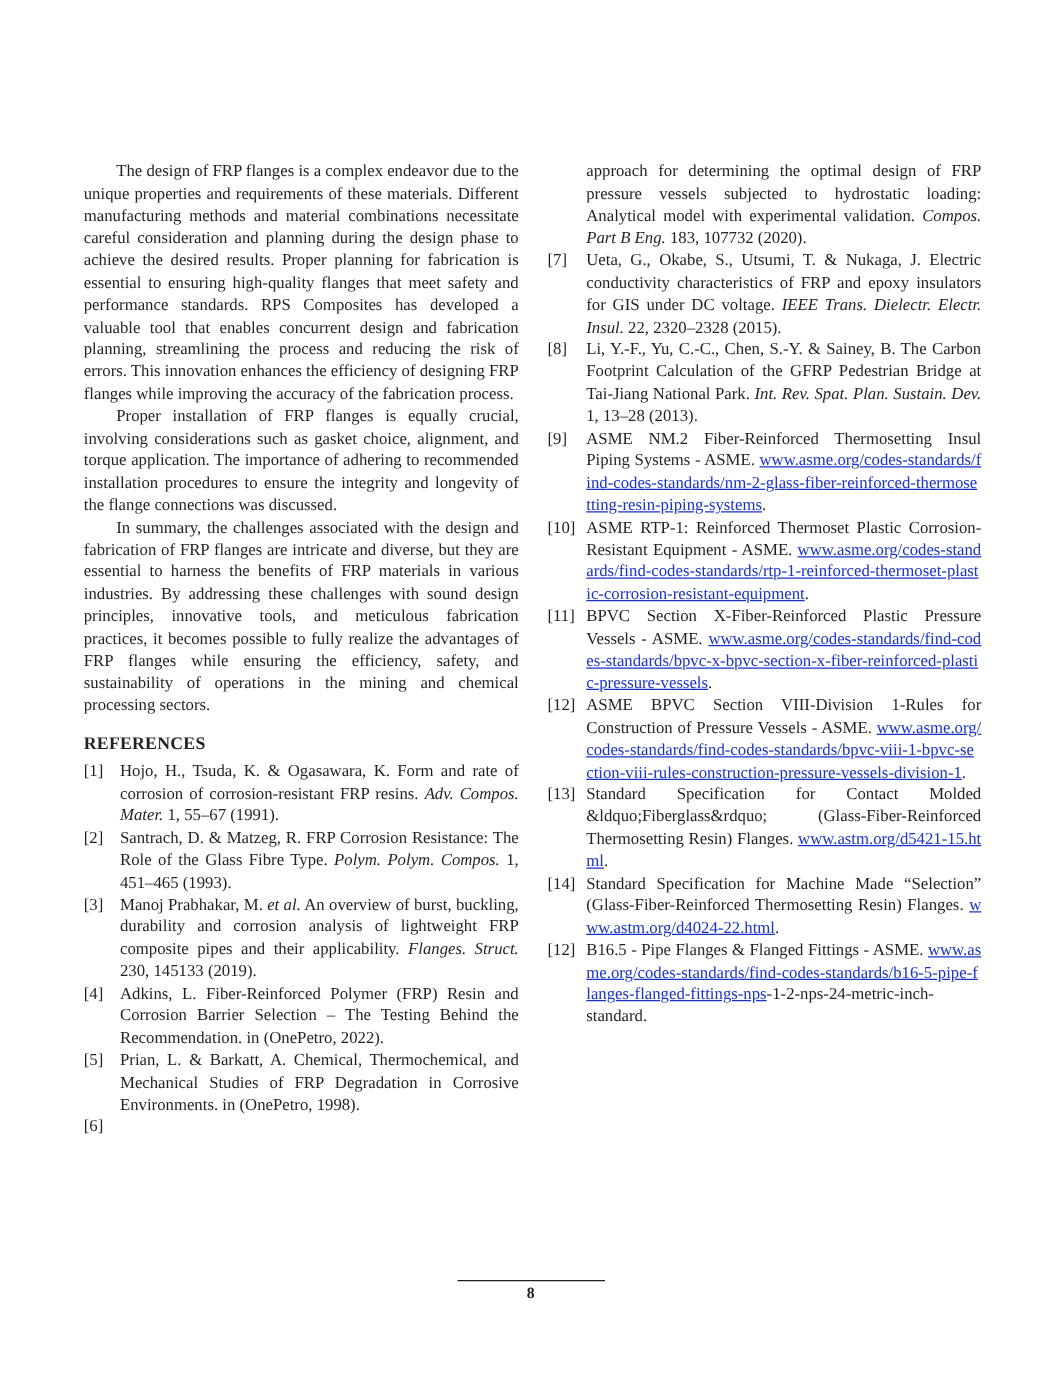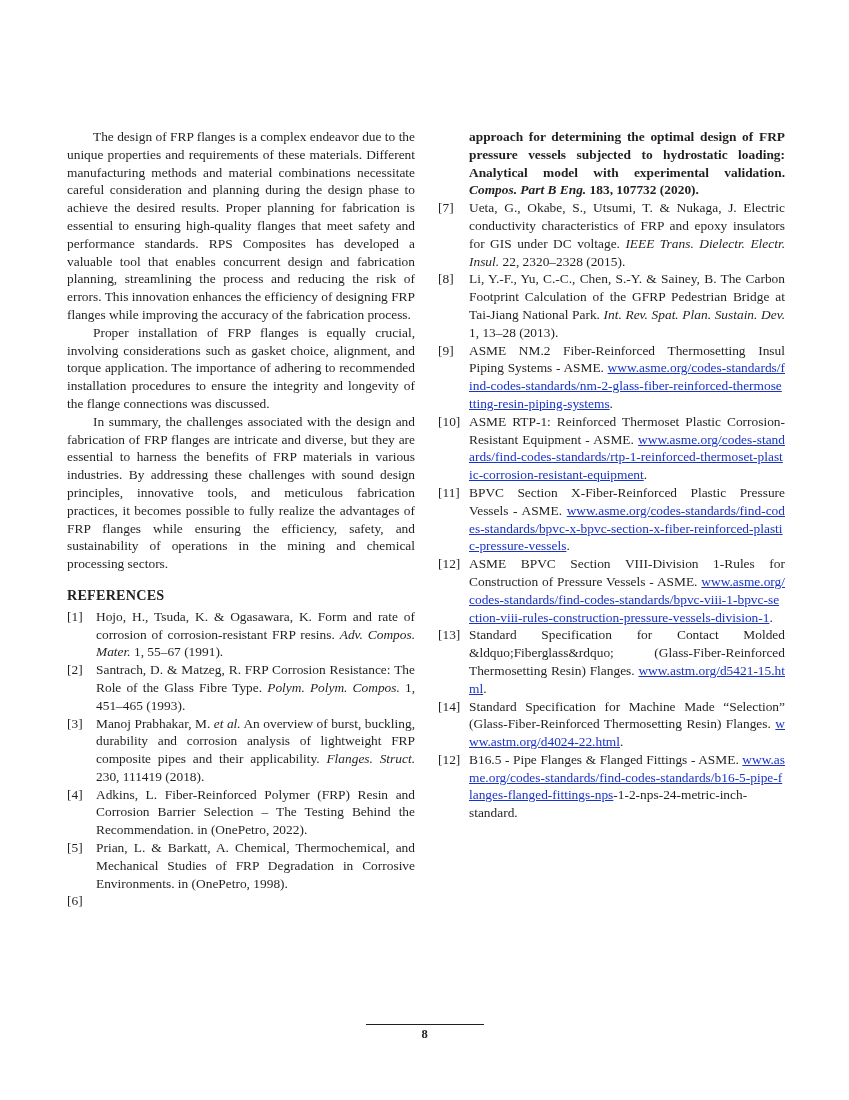--- a/index.html
+++ b/index.html
@@ -5,21 +5,21 @@
   html, body { margin:0; padding:0; background:#ffffff; }
   body { width:849px; height:1100px; position:relative; overflow:hidden;
          font-family:"Liberation Serif", "DejaVu Serif", serif; color:#231f20; }
   .col { position:absolute; top:88px; width:348px; font-size:13.4px; line-height:17.8px;margin-top:40px; }
   .col.left { left:67px; }
   .col.right { left:440px; width:345px; }
   .para { margin:0; text-align:justify; text-indent:26px; hyphens:auto; }
   .heading { margin:14px 0 3px 0; font-weight:bold; font-size:14.2px; letter-spacing:0.2px;font-family:Liberation Serif, serif; }
   .ref { position:relative; padding-left:29px; text-align:justify; margin:0; }
   .ref .num { position:absolute; left:0; top:0; }
-  .ref.cont { padding-left:29px;font-weight:bold; }
+  .ref.cont { padding-left:29px; }
   .right .ref .num { left:-2px; }
   .ref a { color:#1a33c7; text-decoration:underline; word-break:break-all; }
   .ref i { font-style:italic; }
   .footer-rule { position:absolute; left:366px; top:1024px; width:118px; height:0; border-top:1.3px solid #231f20; }
   .page-num { position:absolute; left:0; width:849px; top:1027px; text-align:center; font-size:12.5px; font-weight:bold; }
 </style>
 </head>
 <body>
 
 <div class="col left">
@@ -29,21 +29,21 @@
 
   <div class="heading">REFERENCES</div>
 
   <p class="ref">
     <span class="num">[1]</span><span>Hojo, H., Tsuda, K. &amp; Ogasawara, K. Form and rate of corrosion of corrosion-resistant FRP resins. </span><i>Adv. Compos. Mater.</i><span> 1, 55–67 (1991).</span>
   </p>
   <p class="ref">
     <span class="num">[2]</span><span>Santrach, D. &amp; Matzeg, R. FRP Corrosion Resistance: The Role of the Glass Fibre Type. </span><i>Polym. Polym. Compos.</i><span> 1, 451–465 (1993).</span>
   </p>
   <p class="ref">
-    <span class="num">[3]</span><span>Manoj Prabhakar, M. </span><i>et al.</i><span> An overview of burst, buckling, durability and corrosion analysis of lightweight FRP composite pipes and their applicability. </span><i>Flanges. Struct.</i><span> 230, 111419 (2018).</span>
+    <span class="num">[3]</span><span>Manoj Prabhakar, M. </span><i>et al.</i><span> An overview of burst, buckling, durability and corrosion analysis of lightweight FRP composite pipes and their applicability. </span><i>Flanges. Struct.</i><span> 230, 145133 (2019).</span>
   </p>
   <p class="ref">
     <span class="num">[4]</span><span>Adkins, L. Fiber-Reinforced Polymer (FRP) Resin and Corrosion Barrier Selection – The Testing Behind the Recommendation. in (OnePetro, 2022).</span>
   </p>
   <p class="ref">
     <span class="num">[5]</span><span>Prian, L. &amp; Barkatt, A. Chemical, Thermochemical, and Mechanical Studies of FRP Degradation in Corrosive Environments. in (OnePetro, 1998).</span>
   </p>
   <p class="ref">
     <span class="num">[6]</span>
   </p>

